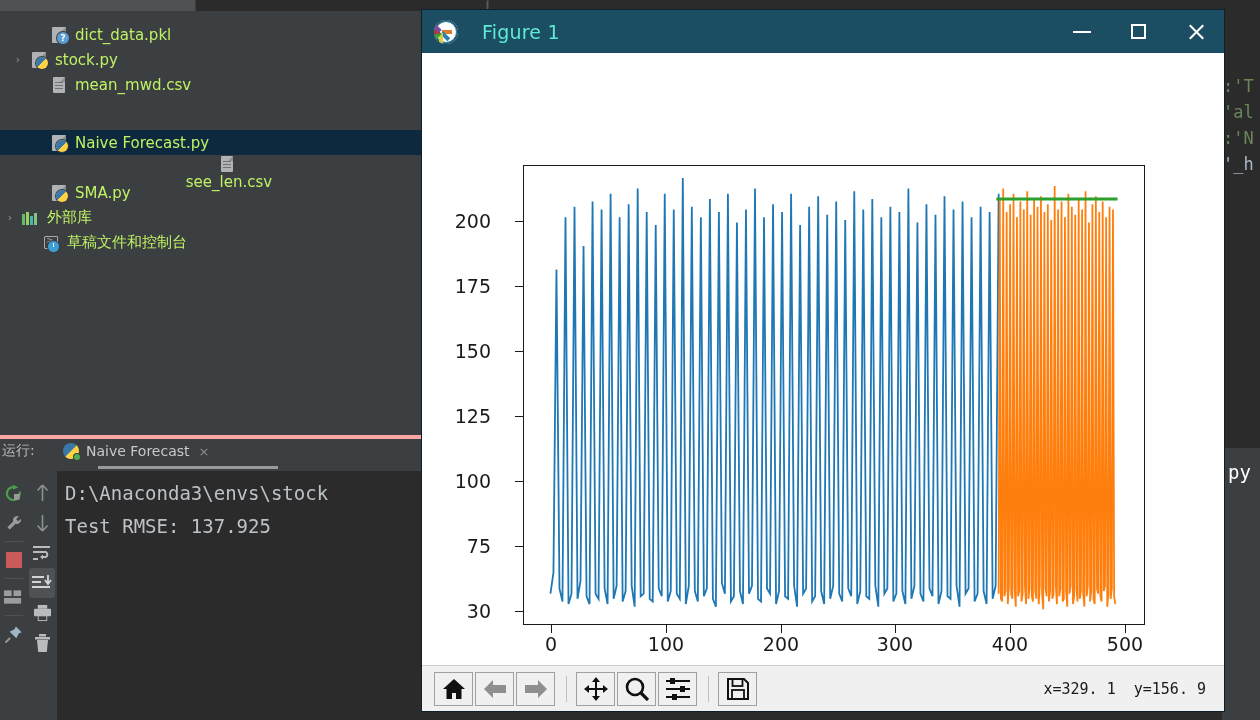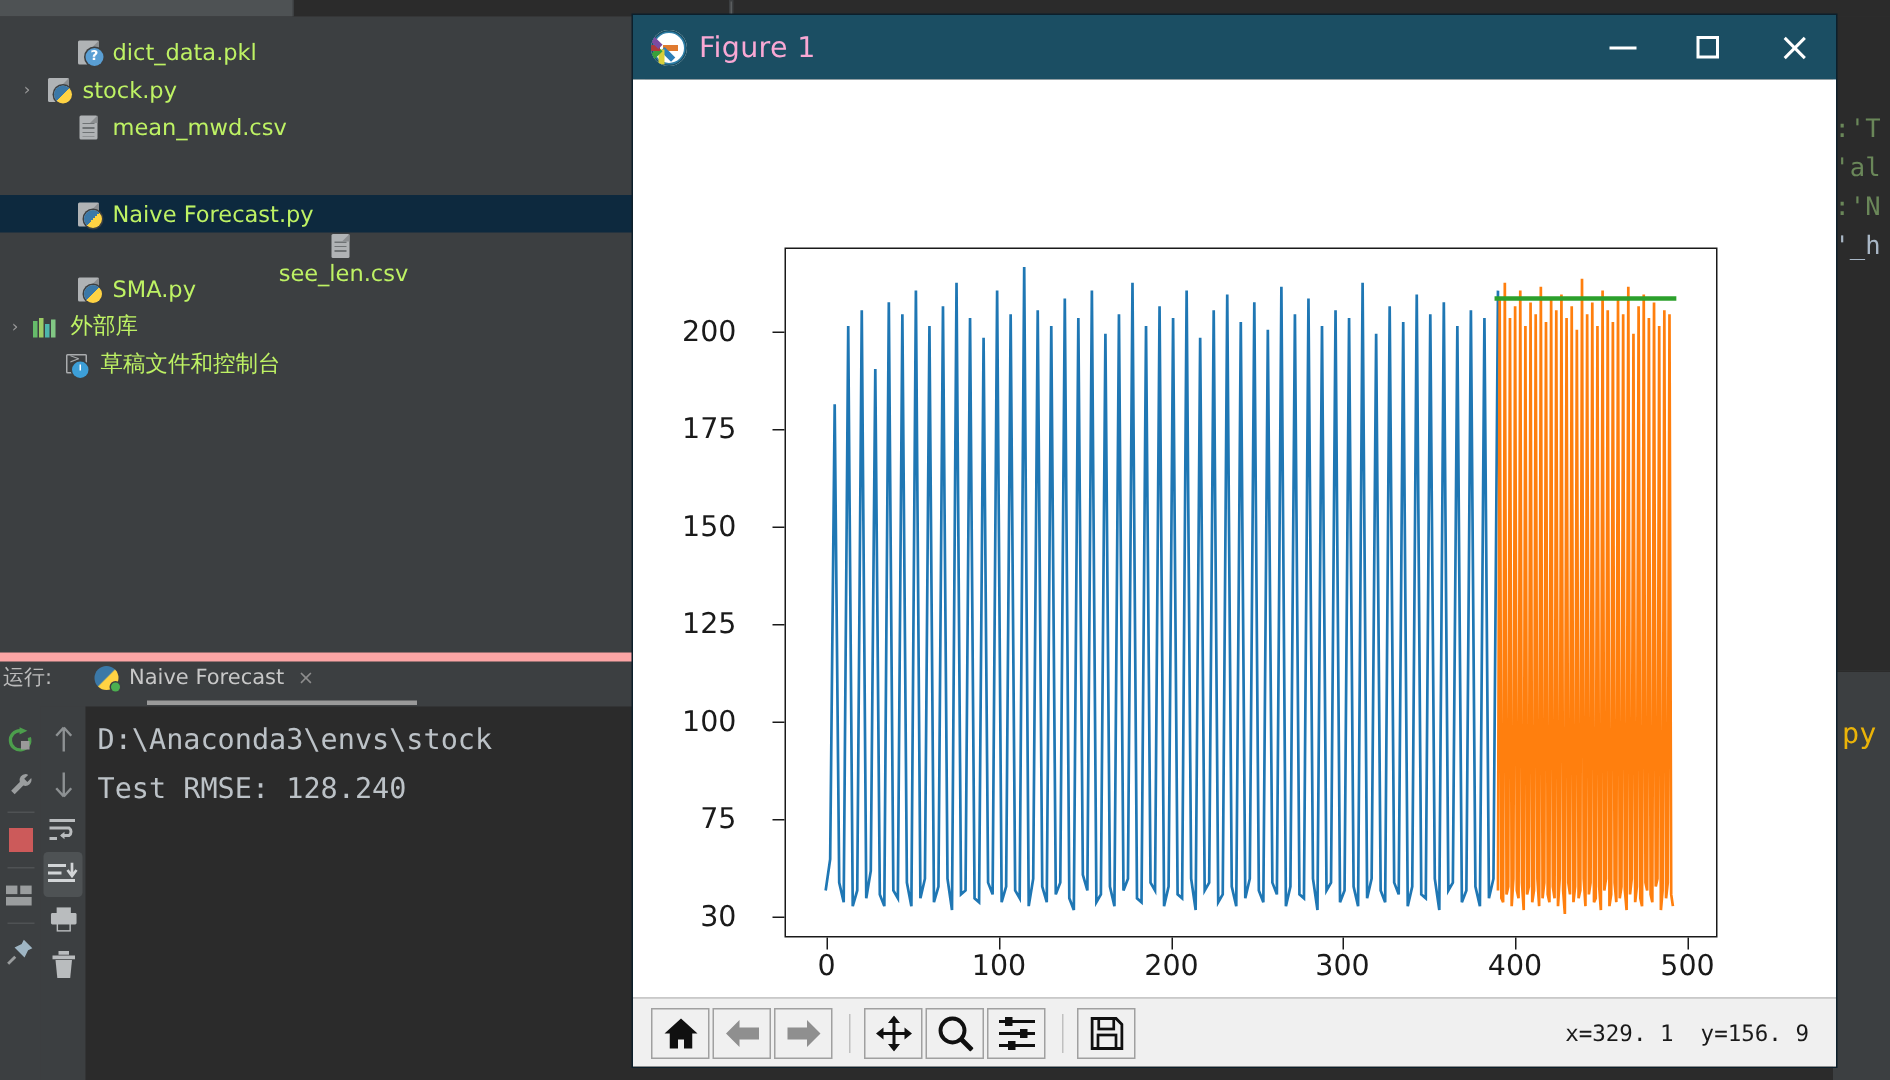--- a/index.html
+++ b/index.html
@@ -103,21 +103,21 @@
     height: 11px; overflow: hidden; position: relative;
   }
 
   
   .run-window {
     position:absolute; left:0; top:435px; width:430px; height:285px;
     background:#3c3f41;
   }
   .run-header {
     position:relative; height:28px; display:flex; align-items:center;
-    border-top:6px solid #fca5a5;
+    border-top:4px solid #fca5a5;
   }
   .run-label { font-size:14px; color:#bbbbbb; padding-left:2px; width:58px; }
   .run-tab {
     display:flex; align-items:center; gap:6px; height:36px; padding:0 6px 0 4px;
     position:relative;
   }
   .run-tab .pyico { width:18px; height:18px; position:relative; }
   .run-tab .pyico .circ {
     position:absolute; inset:1px; border-radius:50%;
     background: linear-gradient(135deg,#3b78a7 0 48%, #ffd343 52% 100%);
@@ -186,21 +186,21 @@
   }
   .fig-title-icon .ring {
     position:absolute; left:1px; top:1px; right:1px; bottom:1px; border-radius:50%;
     border:1.5px solid #2f7fa8;
   }
   .fig-title-icon .wedge {
     position:absolute; left:50%; top:50%; width:10px; height:4px;
     transform-origin: 0 50%;
   }
   .fig-title-text {
-    margin-left:8px; color:#f9a8d4; font-size:19px; letter-spacing:0.2px;
+    margin-left:24px; color:#5eead4; font-size:19px; letter-spacing:0.2px;
   }
   .fig-winbtns { position:absolute; right:0; top:0; height:43px; display:flex; }
   .fig-winbtn {
     width:57px; height:43px; display:flex; align-items:center; justify-content:center;
     color:#ffffff;
   }
   .wb-min { width:18px; height:2px; background:#fff; }
   .wb-max { width:15px; height:15px; border:2px solid #fff; }
   .wb-close { position:relative; width:18px; height:18px; }
   .wb-close::before, .wb-close::after {
@@ -433,38 +433,38 @@
           <svg width="17" height="19" viewBox="0 0 17 19">
             <rect x="5" y="0" width="7" height="2.5" fill="#b9bcbe"></rect>
             <rect x="1" y="3" width="15" height="2.5" fill="#b9bcbe"></rect>
             <path d="M3 6 h11 l-1.2 12 h-8.6 Z" fill="#b9bcbe"></path>
           </svg>
         </div>
       </div>
 
       <div class="console">
         <div class="console-line">D:\Anaconda3\envs\stock</div>
-        <div class="console-line">Test RMSE: 128.240</div>
+        <div class="console-line">Test RMSE: 137.925</div>
       </div>
     </div>
   </div>
 
   <div class="code-strip">
     <div class="code-strip-caret"></div>
     <div style="padding-top:62px;">
       <div class="codeline c-green">:'T</div>
       <div class="codeline c-green">'al</div>
       <div class="codeline c-green">:'N</div>
       <div class="codeline c-plain"></div>
       <div class="codeline c-plain">'_h</div>
     </div>
   </div>
   <div class="bottom-right-bg"></div>
   <div class="br-sep"></div>
-  <div style="position:absolute;left:1228px;top:478px;font-family:'DejaVu Sans Mono','Liberation Mono',monospace;font-size:19px;color:#eab308;">py</div>
+  <div style="position:absolute;left:1228px;top:461px;font-family:'DejaVu Sans Mono','Liberation Mono',monospace;font-size:19px;color:#ffffff;">py</div>
 
   <div class="figwin">
 
     <div class="fig-titlebar">
       <span class="fig-title-icon">
         <span class="ring"></span>
         <span class="wedge" style="transform:translate(-50%,-50%) rotate(0deg) translateX(1px);background:#e07a2f;"></span>
         <span class="wedge" style="transform:translate(-50%,-50%) rotate(45deg) translateX(1px);background:#2b7fb8;"></span>
         <span class="wedge" style="transform:translate(-50%,-50%) rotate(90deg) translateX(1px);background:#d8cf3a;"></span>
         <span class="wedge" style="transform:translate(-50%,-50%) rotate(135deg) translateX(1px);background:#3aa03a;"></span>

